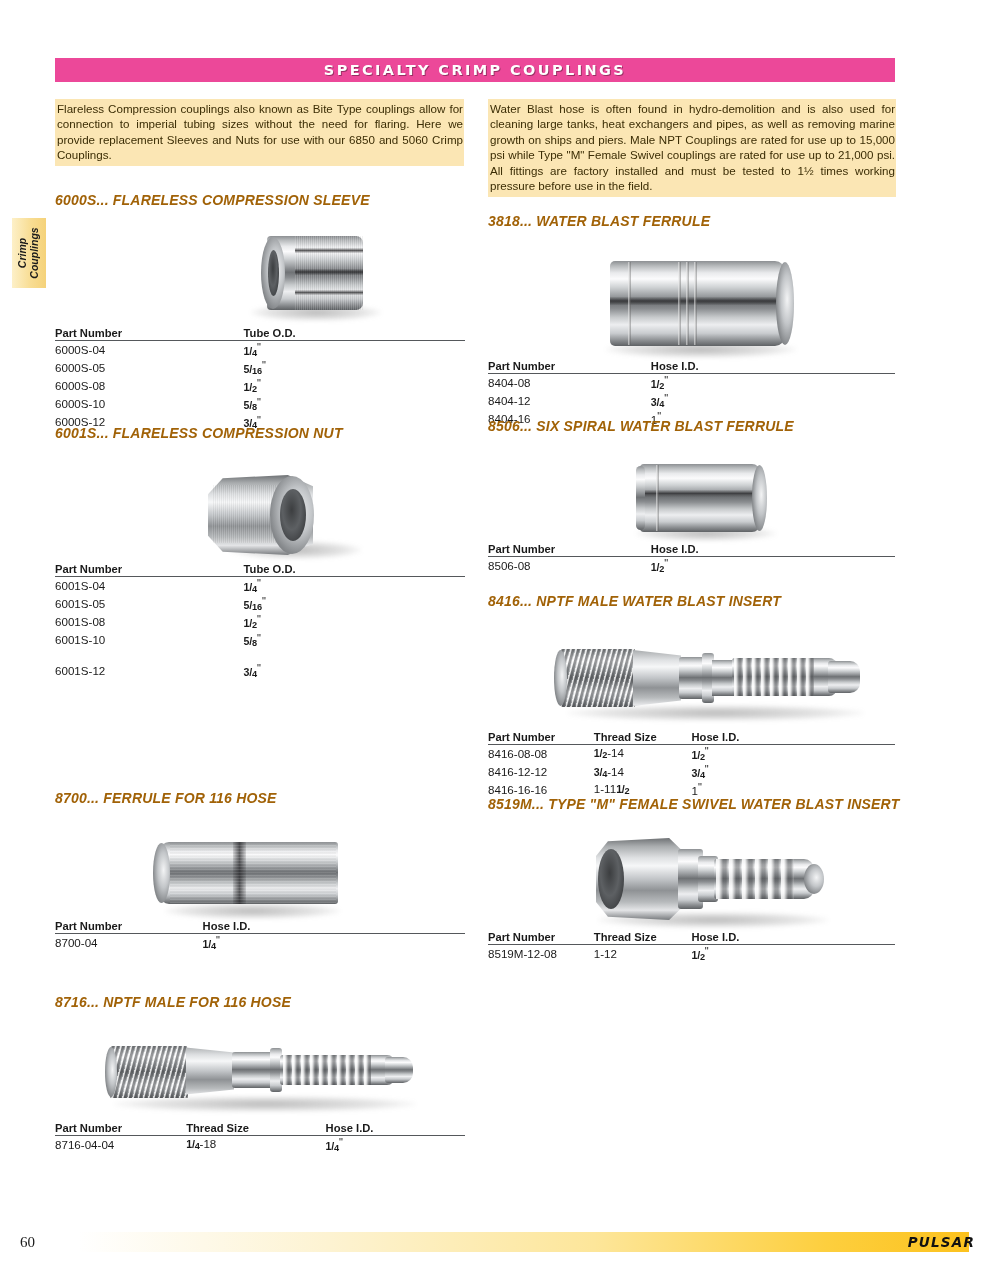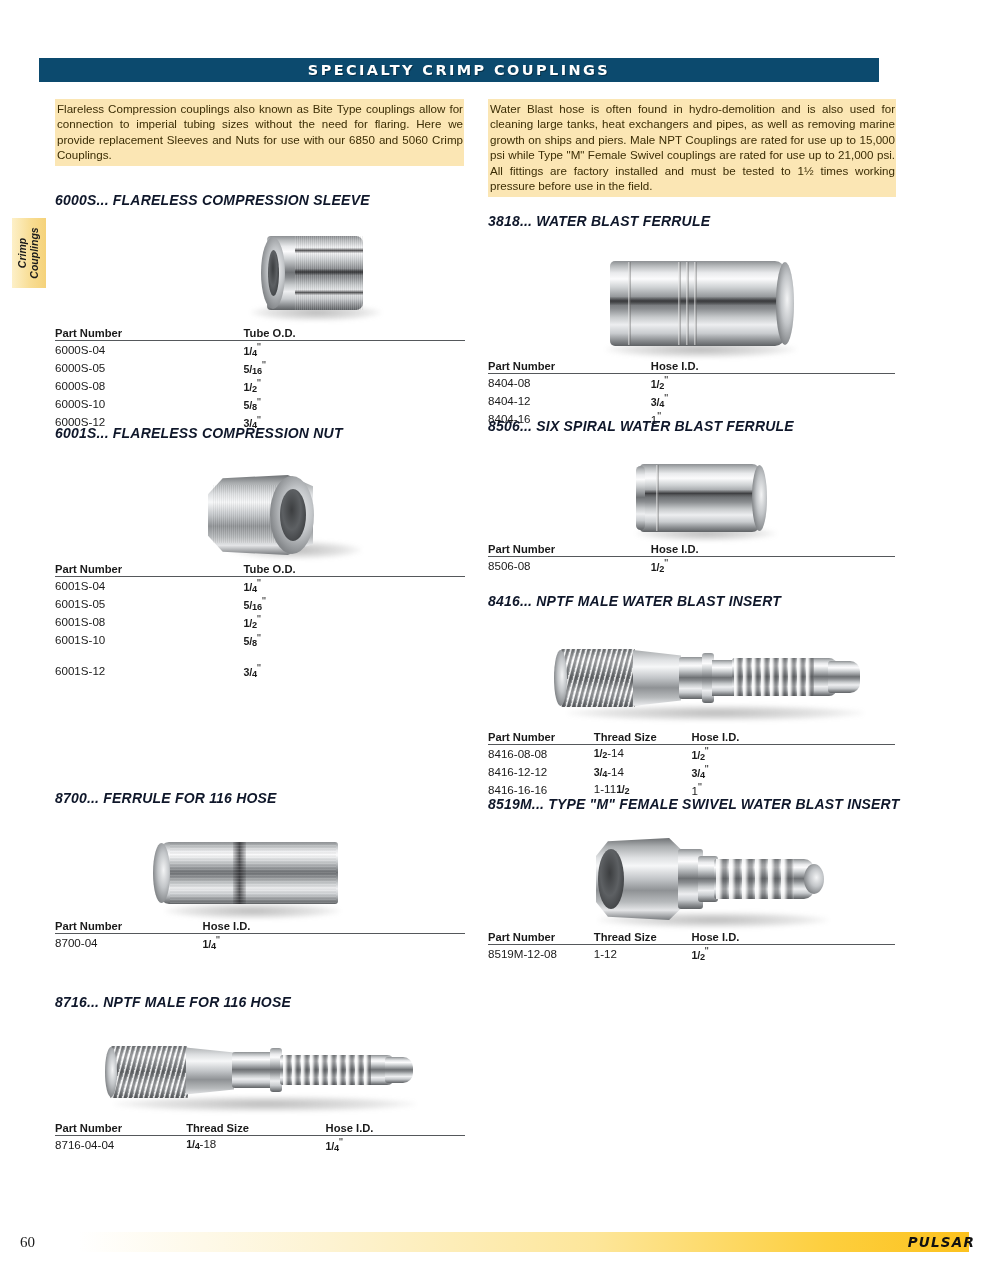--- a/index.html
+++ b/index.html
@@ -10,22 +10,22 @@
     width: 989px; height: 1280px;
     position: relative;
     font-family: "Liberation Sans", sans-serif;
     color: #1a1a1a;
     overflow: hidden;
   }
   .page { position: absolute; inset: 0; }
 
   
   .banner {
-    position: absolute; left: 39px; top: 58px; width: 840px; height: 24px;
-    background: #0c4a6e;
+    position: absolute; left: 55px; top: 58px; width: 840px; height: 24px;
+    background: #ec4899;
     display: flex; align-items: center; justify-content: center;
   }
   .banner-title {
     color: #ffffff;
     font-size: 14.5px;
     font-weight: bold;
     letter-spacing: 2.4px;
     font-family: "DejaVu Sans", sans-serif;
     text-shadow: 1px 1px 0 rgba(0,0,0,0.35);
     white-space: nowrap;
@@ -65,21 +65,21 @@
   .note-mid   { left: 55px;  top: 706px; width: 409px; }
   .note p { margin: 0; }
 
   
   .section { position: absolute; }
   .sec-title {
     font-size: 14px;
     font-style: italic;
     font-weight: bold;
     letter-spacing: 0.2px;
-    color: #0f172a;
+    color: #a16207;
     white-space: nowrap;
     margin: 0 0 4px 0;
   }
 
   
   .art { position: relative; }
   .art-shadow {
     position: absolute;
     background: radial-gradient(ellipse at center, rgba(90,90,90,0.42) 0%, rgba(120,120,120,0.18) 55%, rgba(255,255,255,0) 75%);
     filter: blur(2px);

